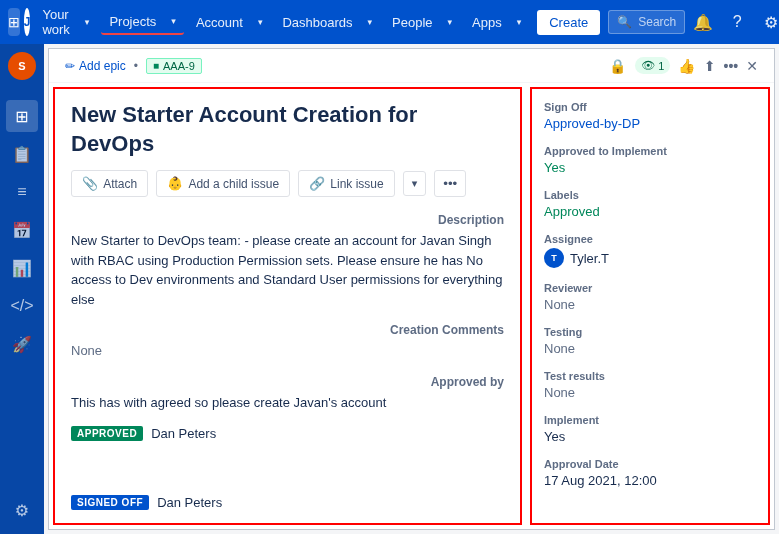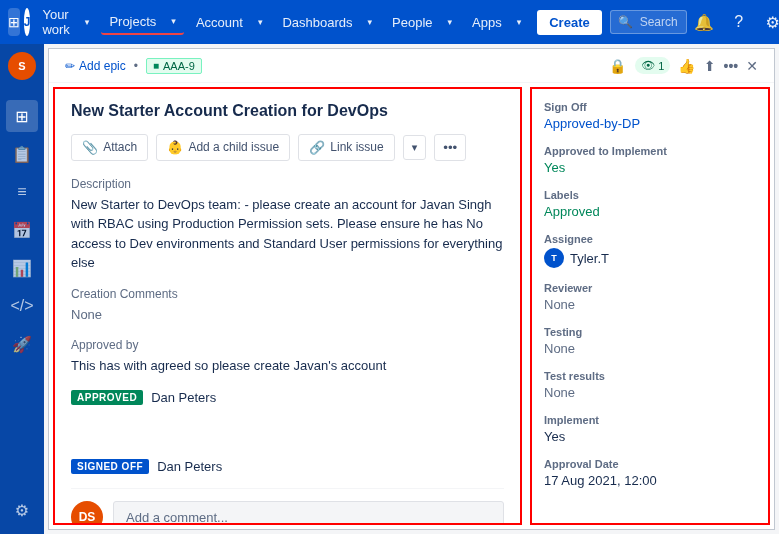--- a/index.html
+++ b/index.html
@@ -35,21 +35,21 @@
       cursor: pointer;
       display: flex; align-items: center; gap: 15px;
       border-radius: 3px;
     }
     .topnav-item.active { border-bottom: 2px solid #ef4444; }
     .topnav-chevron { font-size: 9px; }
     .topnav-create {
       background: white;
       color: #0052cc;
       font-size: 13px;
-      font-weight: 700;
+      font-weight: 400;
       padding: 5px 12px;
       border-radius: 3px;
       cursor: pointer;
       margin-left: 4px;
     }
     .topnav-spacer { flex: 1; }
     .topnav-search {
       background: rgba(255,255,255,0.15);
       border: 1px solid rgba(255,255,255,0.3);
       border-radius: 3px;
@@ -135,21 +135,21 @@
 
     
     .issue-main {
       flex: 1;
       padding: 12px 16px;
       overflow-y: auto;
       border: 2px solid #ff0000;
       margin: 4px;
     }
     .issue-title {
-      font-size: 16px;
+      font-size: 22px;
       font-weight: 600;
       color: #172b4d;
       margin-bottom: 12px;
       line-height: 1.3;
     }
     .issue-actions-bar {
       display: flex;
       align-items: center;
       gap: 8px;
       margin-bottom: 16px;
@@ -178,23 +178,24 @@
       border: 1px solid #dfe1e6;
       border-radius: 3px;
       cursor: pointer;
       background: white;
       color: #42526e;
       font-size: 11px;
     }
 
     .section-label {
       font-size: 12px;
-      font-weight: 400;
+      font-weight: 700;
       color: #5e6c84;
       margin-bottom: 4px;
+      text-align: right;
     }
     .section-content {
       font-size: 13px;
       color: #172b4d;
       margin-bottom: 14px;
       line-height: 1.5;
     }
     .section-content.none-text {
       color: #5e6c84;
     }

